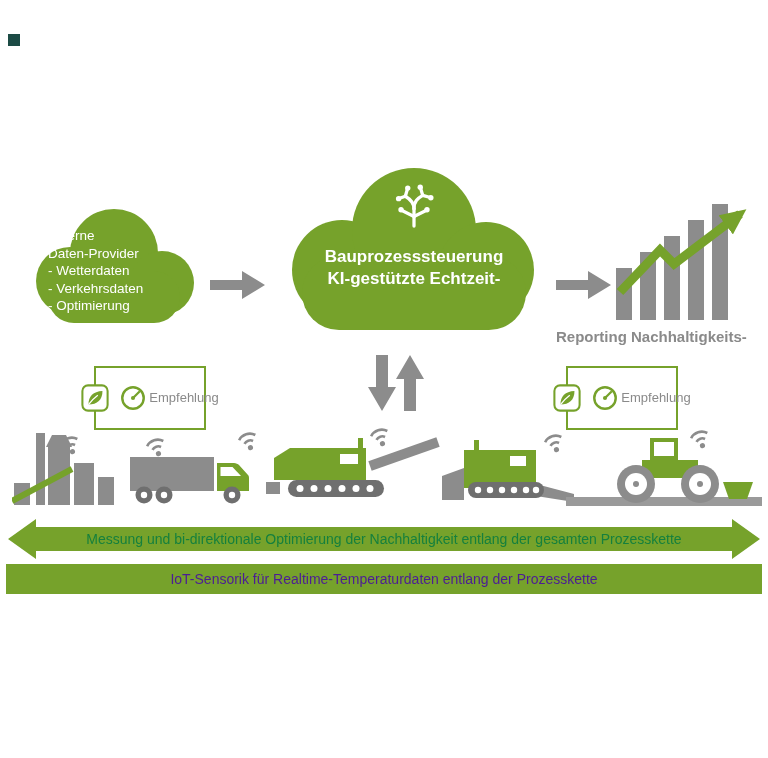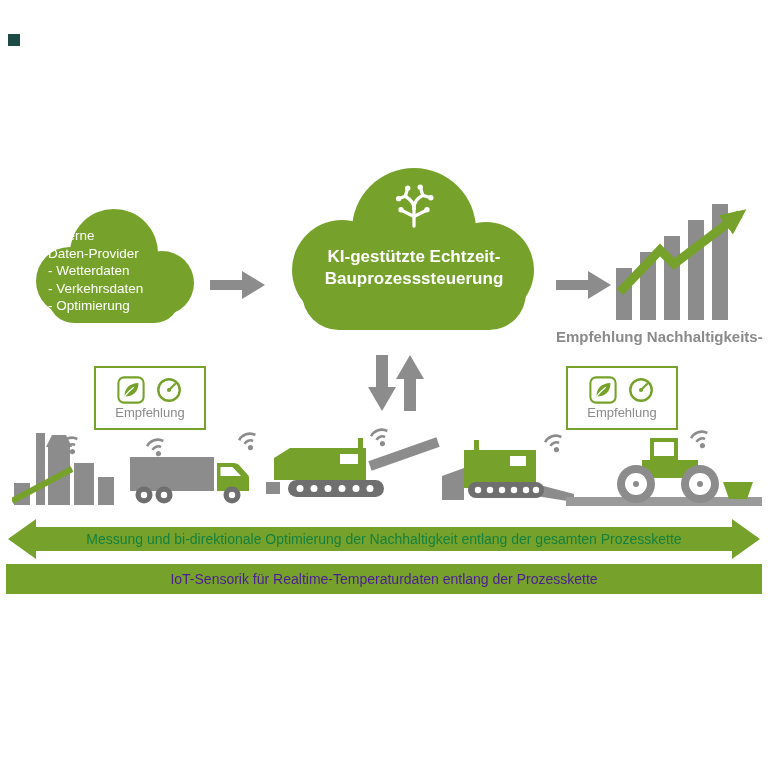--- a/index.html
+++ b/index.html
@@ -19,21 +19,21 @@
 
   .arrow-right-1 { left:210px; top:270px; }
   .arrow-right-2 { left:556px; top:270px; }
   .vert-arrows   { left:368px; top:354px; }
 
   .chart { left:616px; top:192px; }
   .reporting-label { left:556px; top:327px; width:212px; color:#8A8A8A; font-weight:bold;
                      font-size:15px; line-height:19px; }
 
   .rec-box { width:112px; height:64px; border:2px solid #76A22B; background:#fff;
-             display:flex; flex-direction:column; align-items:center; justify-content:center; gap:2px; }
+             display:flex; align-items:center; justify-content:center; gap:2px; }
   .rec-left  { left:94px;  top:366px; }
   .rec-right { left:566px; top:366px; }
   .rec-icons { display:flex; gap:10px; align-items:center; }
   .rec-label { font-size:13px; color:#8A8A8A; line-height:14px; }
 
   .wifi { transform:rotate(-18deg); }
   .wifi-1 { left:56px;  top:432px; }
   .wifi-2 { left:142px; top:434px; }
   .wifi-3 { left:234px; top:428px; }
   .wifi-4 { left:366px; top:424px; }
@@ -107,22 +107,22 @@
       <g fill="#fff">
         <circle cx="14.5" cy="33" r="2.8"></circle>
         <circle cx="41.5" cy="33" r="2.8"></circle>
         <circle cx="12" cy="21.5" r="2.8"></circle>
         <circle cx="21.5" cy="10.5" r="2.8"></circle>
         <circle cx="34.5" cy="9.5" r="2.8"></circle>
         <circle cx="45.5" cy="20.5" r="2.8"></circle>
       </g>
     </svg>
     <div class="cloud-big-text">
+      <div>Bauprozesssteuerung</div>
       <div>KI-gestützte Echtzeit-</div>
-      <div>Bauprozesssteuerung</div>
     </div>
   </div>
 
   <svg class="abs arrow-right-2" width="56" height="30" viewBox="0 0 56 30">
     <polygon points="0,10 32,10 32,1 55,15 32,29 32,20 0,20" fill="#8C8C8C"></polygon>
   </svg>
 
   <svg class="abs chart" width="142" height="128" viewBox="0 0 142 128">
     <defs>
       <marker id="tri" markerUnits="userSpaceOnUse" markerWidth="26" markerHeight="24" refX="18" refY="12" orient="auto">
@@ -133,21 +133,21 @@
         <rect x="0" y="76" width="16" height="52" fill="#8C8C8C"></rect>
         <rect x="24" y="60" width="16" height="68" fill="#8C8C8C"></rect>
         <rect x="48" y="44" width="16" height="84" fill="#8C8C8C"></rect>
         <rect x="72" y="28" width="16" height="100" fill="#8C8C8C"></rect>
         <rect x="96" y="12" width="16" height="116" fill="#8C8C8C"></rect>
       </g>
     <polyline points="4,100 44,58 58,72 124,22" stroke="#76A22B" stroke-width="9" fill="none" marker-end="url(#tri)"></polyline>
   </svg>
 
   <div class="abs reporting-label">
-    <div>Empfehlung Nachhaltigkeits-</div>
+    <div>Reporting Nachhaltigkeits-</div>
   </div>
 
   <svg class="abs vert-arrows" width="56" height="58" viewBox="0 0 56 58">
     <polygon points="8,1 20,1 20,33 28,33 14,57 0,33 8,33" fill="#8C8C8C"></polygon>
     <polygon points="36,57 48,57 48,25 56,25 42,1 28,25 36,25" fill="#8C8C8C"></polygon>
   </svg>
 
   <div class="abs rec-box rec-left">
     <div class="rec-icons">
       <svg width="28" height="28" viewBox="0 0 30 30">

